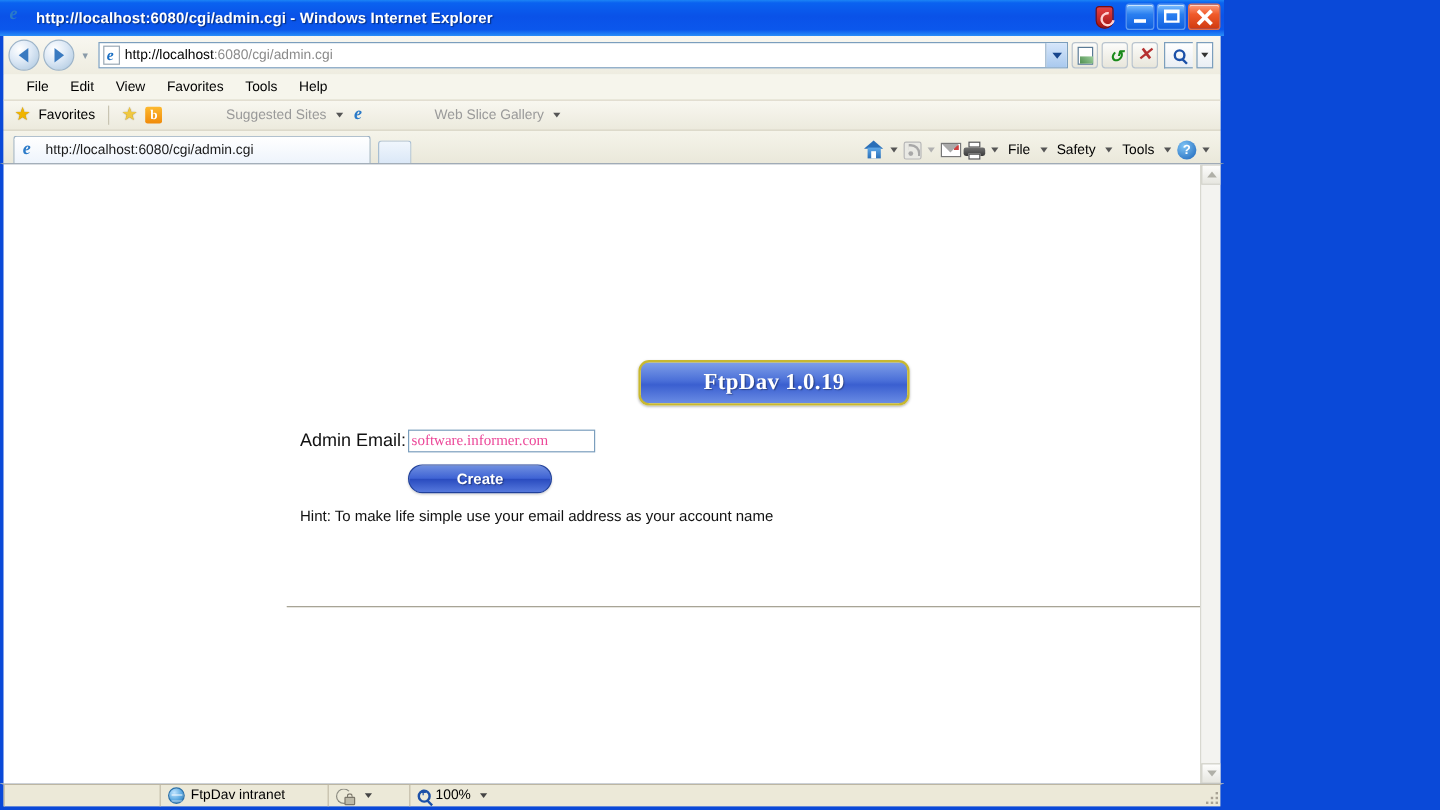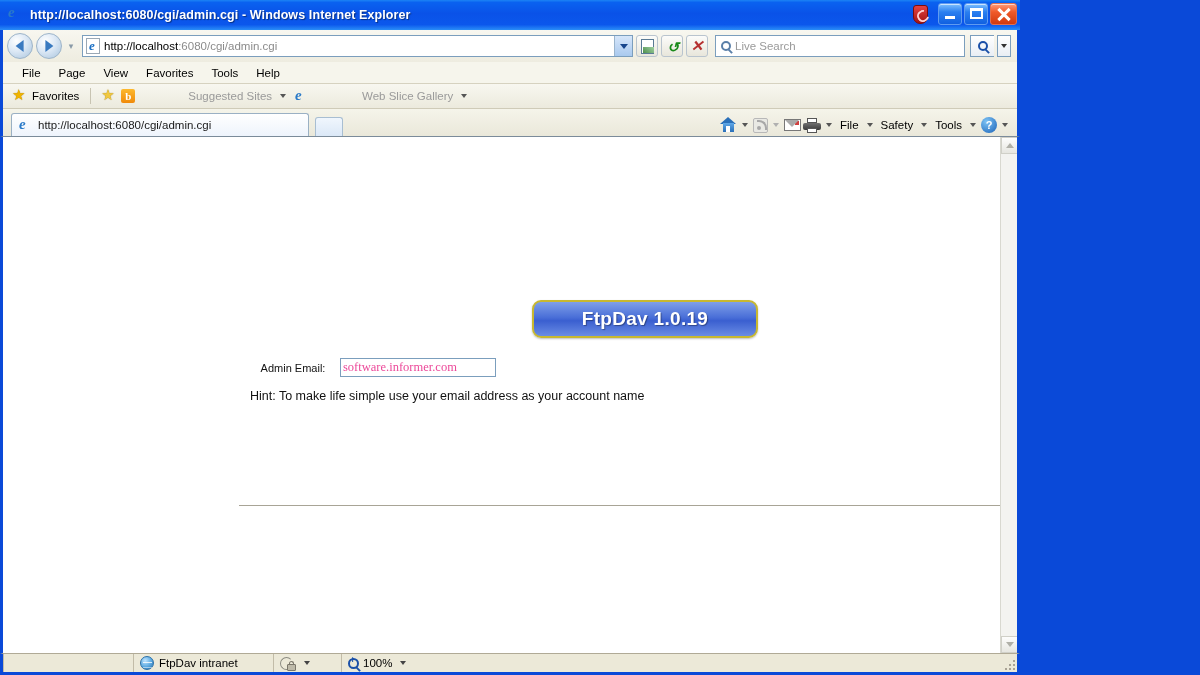--- a/index.html
+++ b/index.html
@@ -354,34 +354,35 @@
 
   
   #logo {
     position:absolute; left: 529px; top: 163px;
     width: 226px; height: 38px;
     border-radius: 9px;
     border: 2px solid #c8b830;
     background: linear-gradient(to bottom, #7f9fe8 0%, #4a6fd8 45%, #3a5fd0 55%, #6a8ce4 100%);
     display:flex; align-items:center; justify-content:center;
     box-shadow: 0 1px 2px rgba(0,0,0,.25);
+    font-family: Liberation Serif, serif;
   }
   #logo .logo-text {
     color:#fff; font-size:19px; font-weight:bold; letter-spacing:.3px;
     text-shadow: 1px 1px 1px rgba(0,0,0,.35);
   }
   #form-area {
     position:absolute; left: 247px; top: 221px; width: 830px;
     font-size: 12.5px; color:#111;
   }
   .wizard-line { font-size:12.5px; color:#111; margin-bottom: 7px; }
   .frow { display:flex; align-items:center; margin-bottom: 6px; }
   .flabel {
-    width: 90px; text-align:center; padding-right:4px;
-    font-size:11px; color:#111; white-space:nowrap;
+    width: 90px; text-align:left; padding-right:4px;
+    font-size:15px; color:#111; white-space:nowrap;
   }
   .finput {
     width: 156px; height: 19px;
     border: 1px solid #7b9ebd;
     background: #fff;
     font-size: 12.5px; color:#ec4899;
     padding: 0 2px; line-height:17px;
     font-family:Liberation Serif, serif;
     outline:none;
   }
@@ -512,35 +513,31 @@
       <div class="toolicon">
           <i class="cv-glyph"></i>
         </div>
       <div class="toolicon">
           <i class="refresh-glyph">↺</i>
         </div>
       <div class="toolicon">
           <i class="stop-glyph">✕</i>
         </div>
 
-      <div id="searchbox">
-        <span class="mag"></span>
-        <span class="search-ph">Live Search</span>
-      </div>
       <div id="searchgo">
           <span class="mag"></span>
         </div>
       <div id="searchdrop">
           <span></span>
         </div>
     </div>
 
     <div id="menurow">
       <div class="menuitem">File</div>
-      <div class="menuitem">Page</div>
+      <div class="menuitem">Edit</div>
       <div class="menuitem">View</div>
       <div class="menuitem">Favorites</div>
       <div class="menuitem">Tools</div>
       <div class="menuitem">Help</div>
     </div>
 
     <div id="favrow">
       <span class="star"></span>
       <span class="fav-label">Favorites</span>
       <span class="fav-sep"></span>
@@ -604,20 +601,24 @@
       </div>
 
       <div id="form-area">
 
         <div class="frow">
           <span class="flabel">Admin Email:</span>
           <input class="finput" type="text" value="software.informer.com" style="">
         </div>
 
 
+        <div class="frow">
+          <span class="flabel"></span>
+          <div id="create-btn">Create</div>
+        </div>
 
         <div class="hint-line">Hint: To make life simple use your email address as your account name</div>
       </div>
 
       <div id="hrule"></div>
     </div>
 
     <div id="vscroll">
       <div class="sb-arrow up">
           <span></span>

